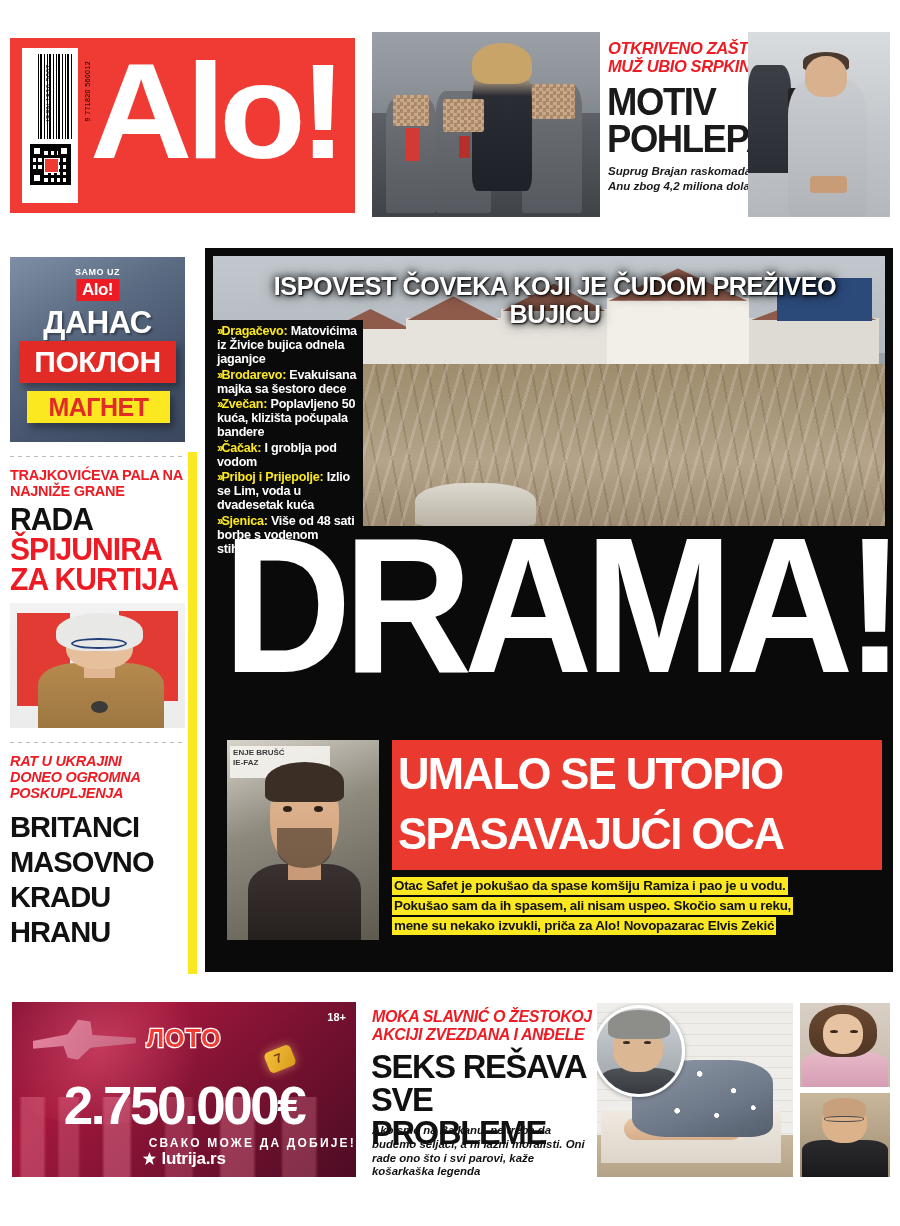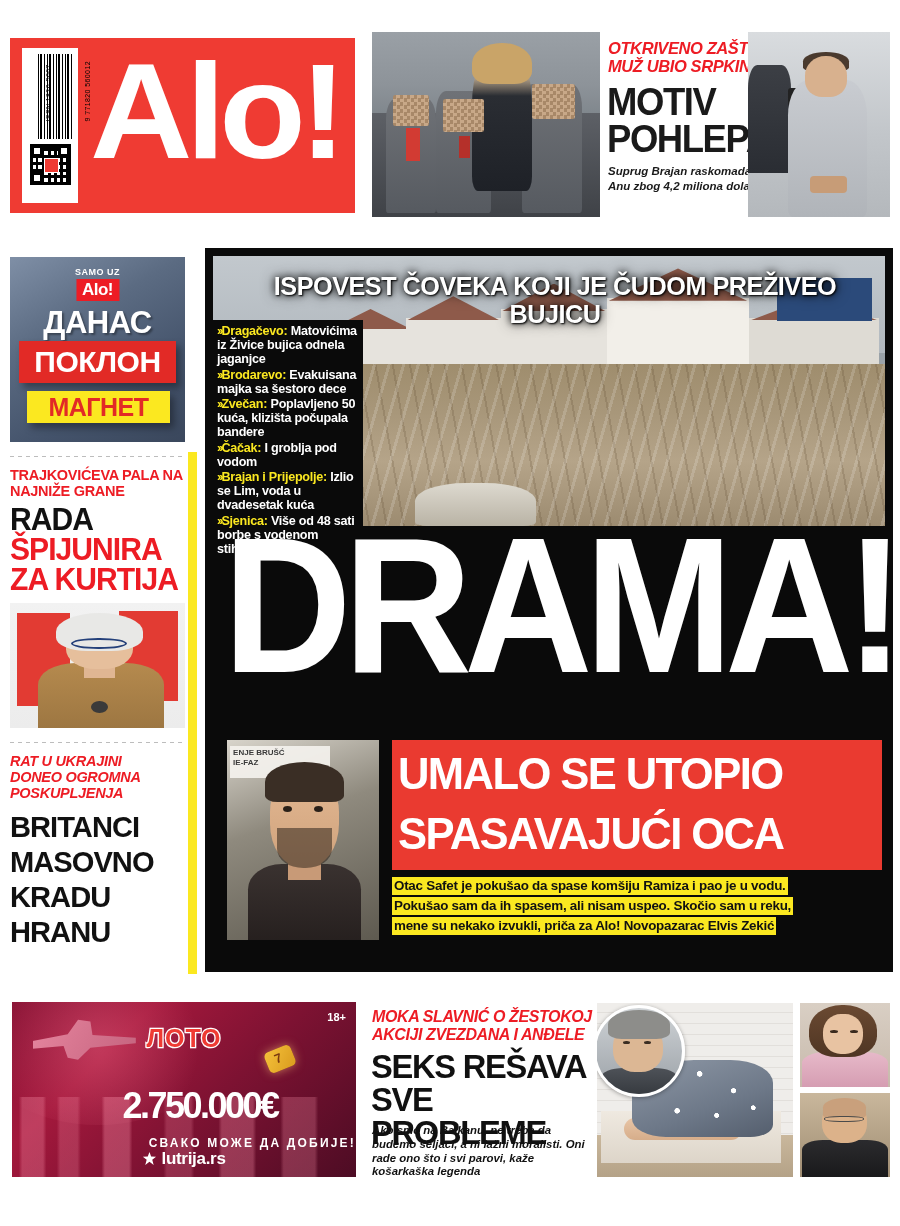--- a/index.html
+++ b/index.html
@@ -278,22 +278,22 @@
       transparent 44%, rgba(255,150,175,.22) 45%, rgba(255,150,175,.22) 52%, transparent 53%,
       transparent 60%, rgba(255,150,175,.30) 61%, rgba(255,150,175,.30) 70%, transparent 71%,
       transparent 78%, rgba(255,150,175,.26) 79%, rgba(255,150,175,.26) 88%, transparent 89%);
   }
   .lt-18 { position:absolute; right:10px; top:9px; font-size:11px; font-weight:900; color:#fff; }
   .lt-logo { position:absolute; left:50%; top:22px; transform:translateX(-50%);
     font-size:25px; font-weight:700; color:#ef3b33; letter-spacing:1px;
     -webkit-text-stroke: 2.6px #ffffff; paint-order: stroke fill; white-space:nowrap;}
   .lt-sub1 { position:absolute; left:0; top:58px; width:100%; text-align:center;
     font-size:14.5px; font-weight:900; color:#fff; letter-spacing:2.4px; }
-  .lt-amount { position:absolute; left:16px; top:76px; width:100%; text-align:center;
-    font-size:36px; line-height:56px; font-weight:900; color:#fff; letter-spacing:-2.5px; }
+  .lt-amount { position:absolute; left:0; top:76px; width:100%; text-align:center;
+    font-size:53px; line-height:56px; font-weight:900; color:#fff; letter-spacing:-2.5px; }
   .lt-sub2 { position:absolute; left:0; top:134px; width:100%; text-align:right;
     font-size:12px; font-weight:900; color:#fff; letter-spacing:2.2px; }
   .lt-site { position:absolute; left:0; bottom:8px; width:100%; text-align:center;
     font-size:17px; font-weight:700; color:#fff; letter-spacing:-.3px; }
   .lt-site .mark { display:inline-block; width:14px; height:14px; margin-right:5px;
     background:#fff; clip-path: polygon(50% 0%, 62% 32%, 97% 34%, 70% 56%, 80% 92%, 50% 70%, 20% 92%, 30% 56%, 3% 34%, 38% 32%);
     vertical-align:-2px;}
   .lt-ball{position:absolute;right:18%;top:26%;width:28px;height:22px;
     background:linear-gradient(135deg,#f5c13a 0%,#d99b1e 100%);border-radius:5px;transform:rotate(-22deg);
     box-shadow:0 0 10px rgba(255,200,120,.55);}
@@ -493,21 +493,21 @@
       <div class="bullet">
         <span class="arrow">››</span><span class="place">Brodarevo:</span><span> Evakuisana majka sa šestoro dece</span>
       </div>
       <div class="bullet">
         <span class="arrow">››</span><span class="place">Zvečan:</span><span> Poplavljeno 50 kuća, klizišta počupala bandere</span>
       </div>
       <div class="bullet">
         <span class="arrow">››</span><span class="place">Čačak:</span><span> I groblja pod vodom</span>
       </div>
       <div class="bullet">
-        <span class="arrow">››</span><span class="place">Brajan i Prijepolje:</span><span> Izlio se Lim, voda u dvadesetak kuća</span>
+        <span class="arrow">››</span><span class="place">Priboj i Prijepolje:</span><span> Izlio se Lim, voda u dvadesetak kuća</span>
       </div>
       <div class="bullet">
         <span class="arrow">››</span><span class="place">Sjenica:</span><span> Više od 48 sati borbe s vodenom stihijom</span>
       </div>
     </div>
 
     <div class="drama">DRAMA!</div>
 
     <div class="portrait">
       <div class="pt-bg"></div>

